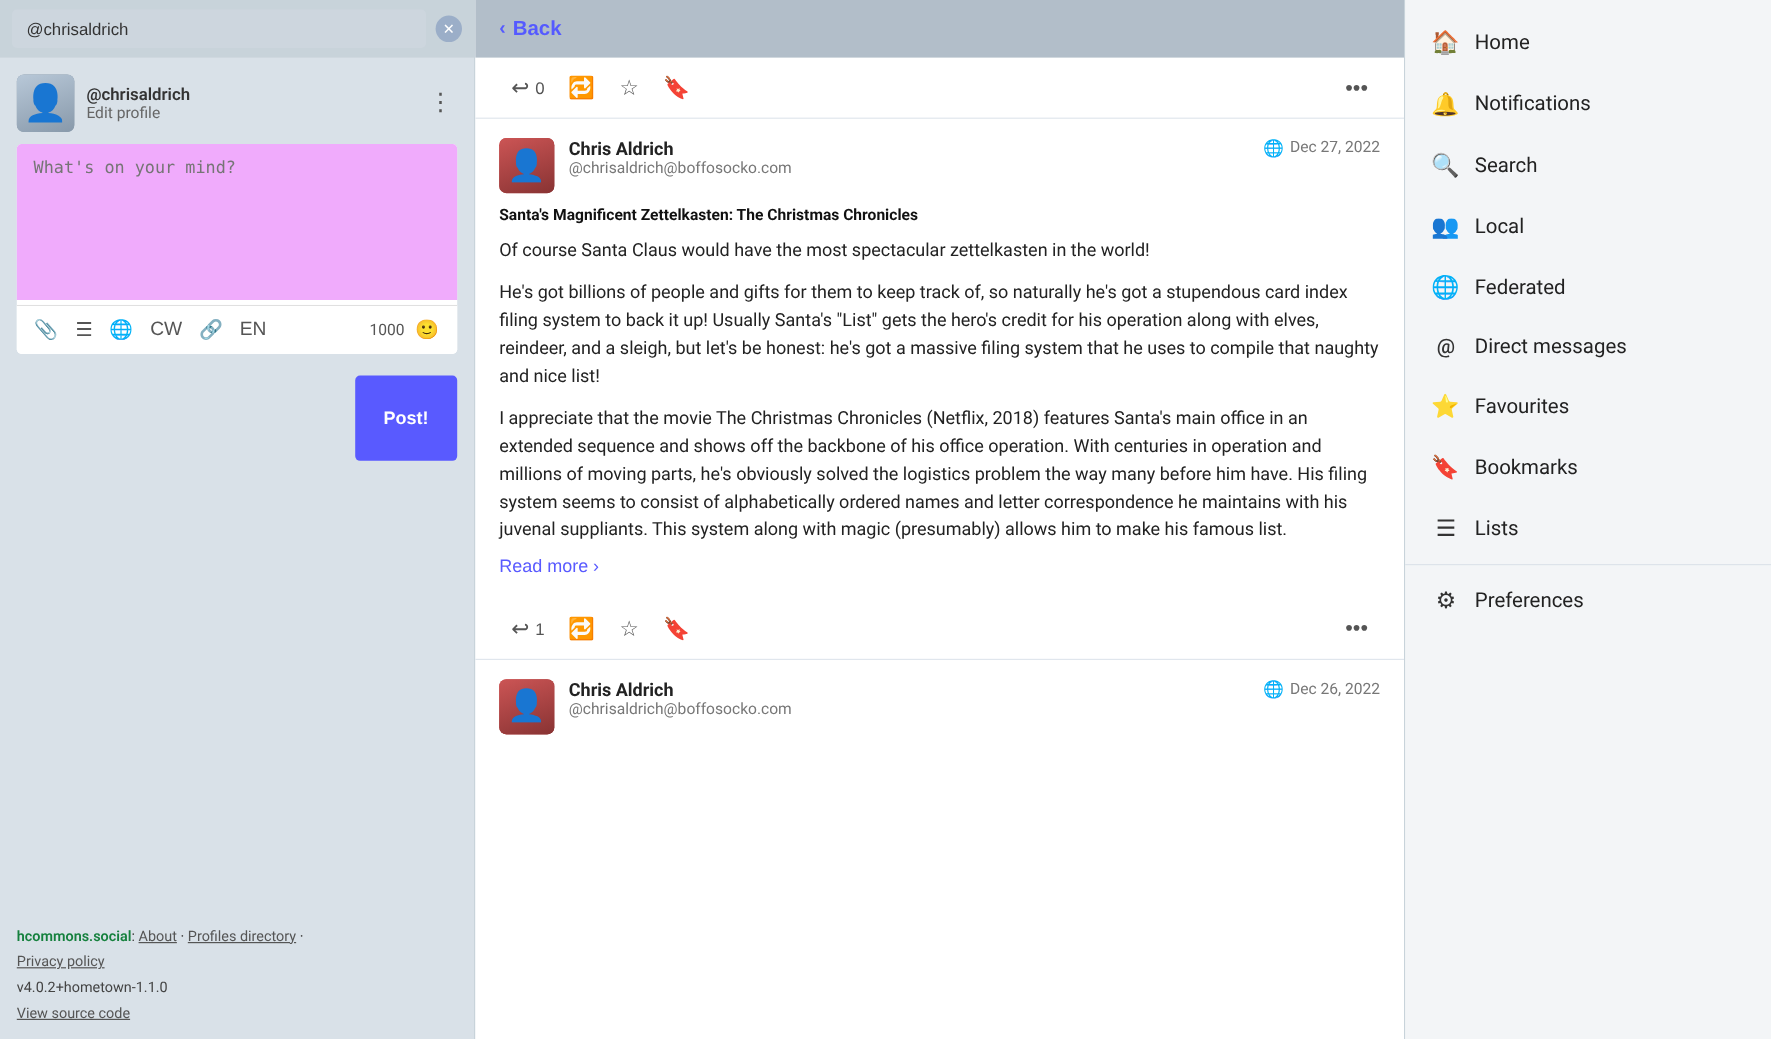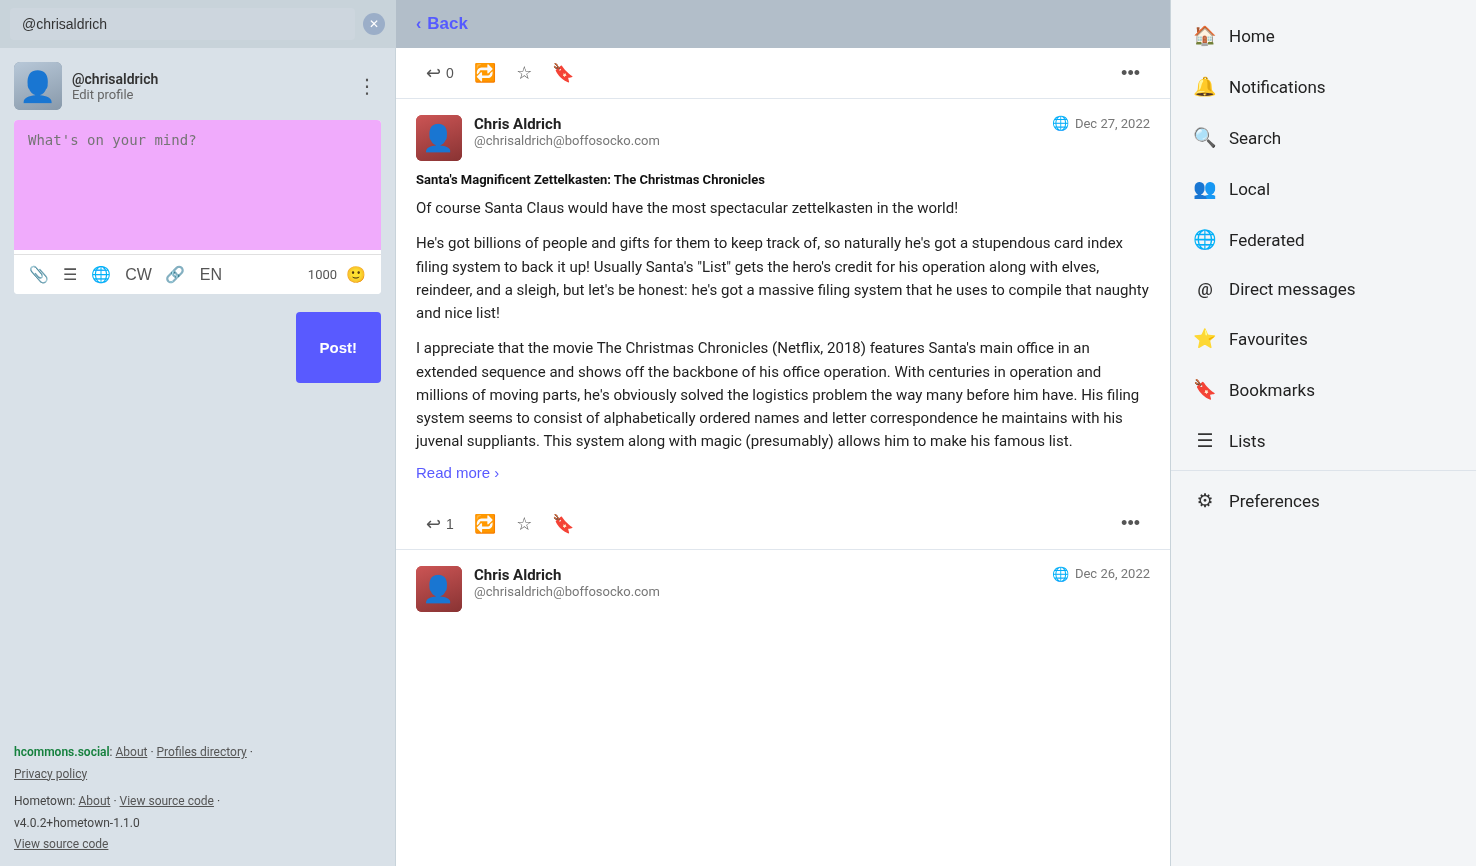--- a/index.html
+++ b/index.html
@@ -426,25 +426,20 @@
 
   <div class="left-footer">
     <div>
       <span class="section-title">hcommons.social</span>:
       <a>About</a> ·
       <a>Profiles directory</a> ·
     </div>
     <div>
       <a>Privacy policy</a>
     </div>
-    <div style="margin-top:6px">
-      <span>Hometown</span>:
-      <a>About</a> ·
-      <a>View source code</a> ·
-    </div>
     <div>
       <span>v4.0.2+hometown-1.1.0</span>
     </div>
     <div>
       <a>View source code</a>
     </div>
   </div>
 </div>
 
 <div class="middle-panel">

